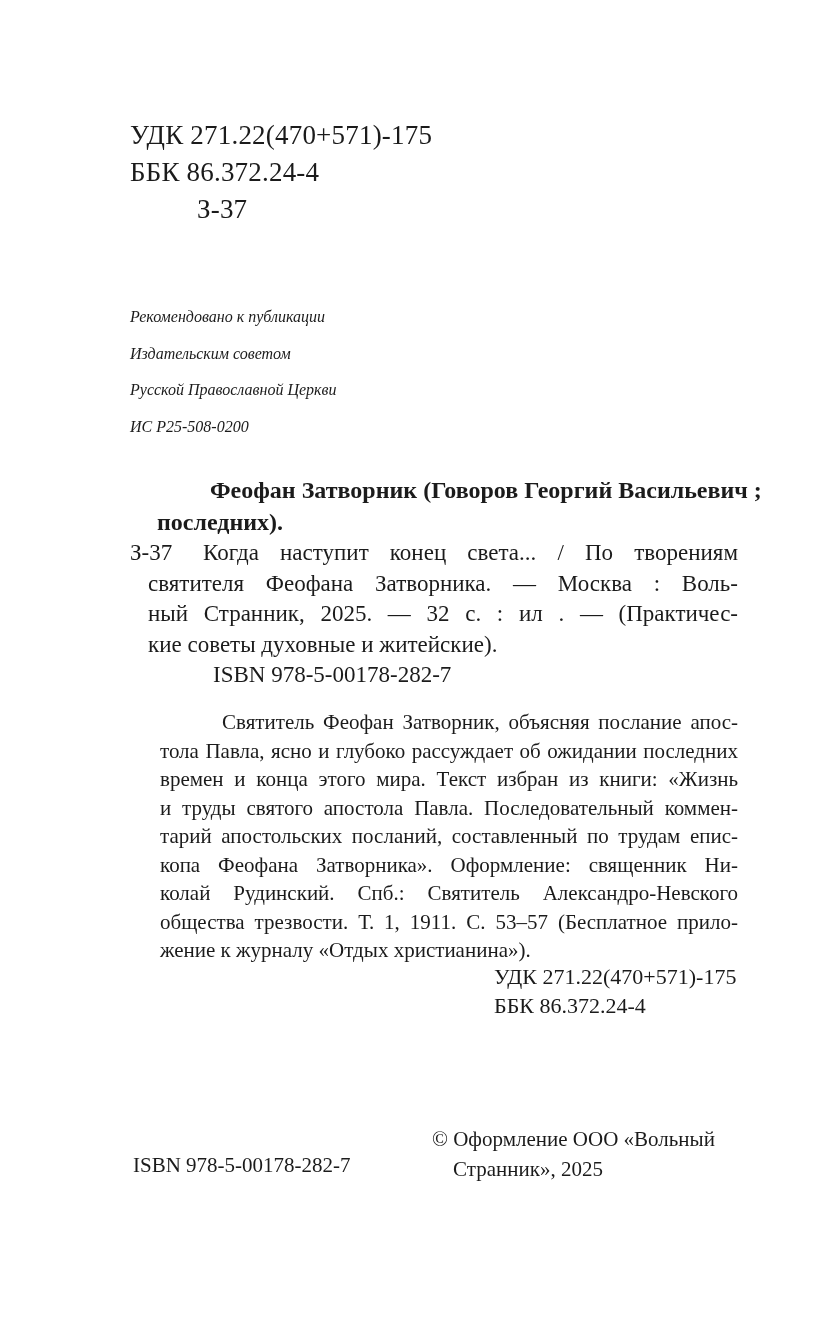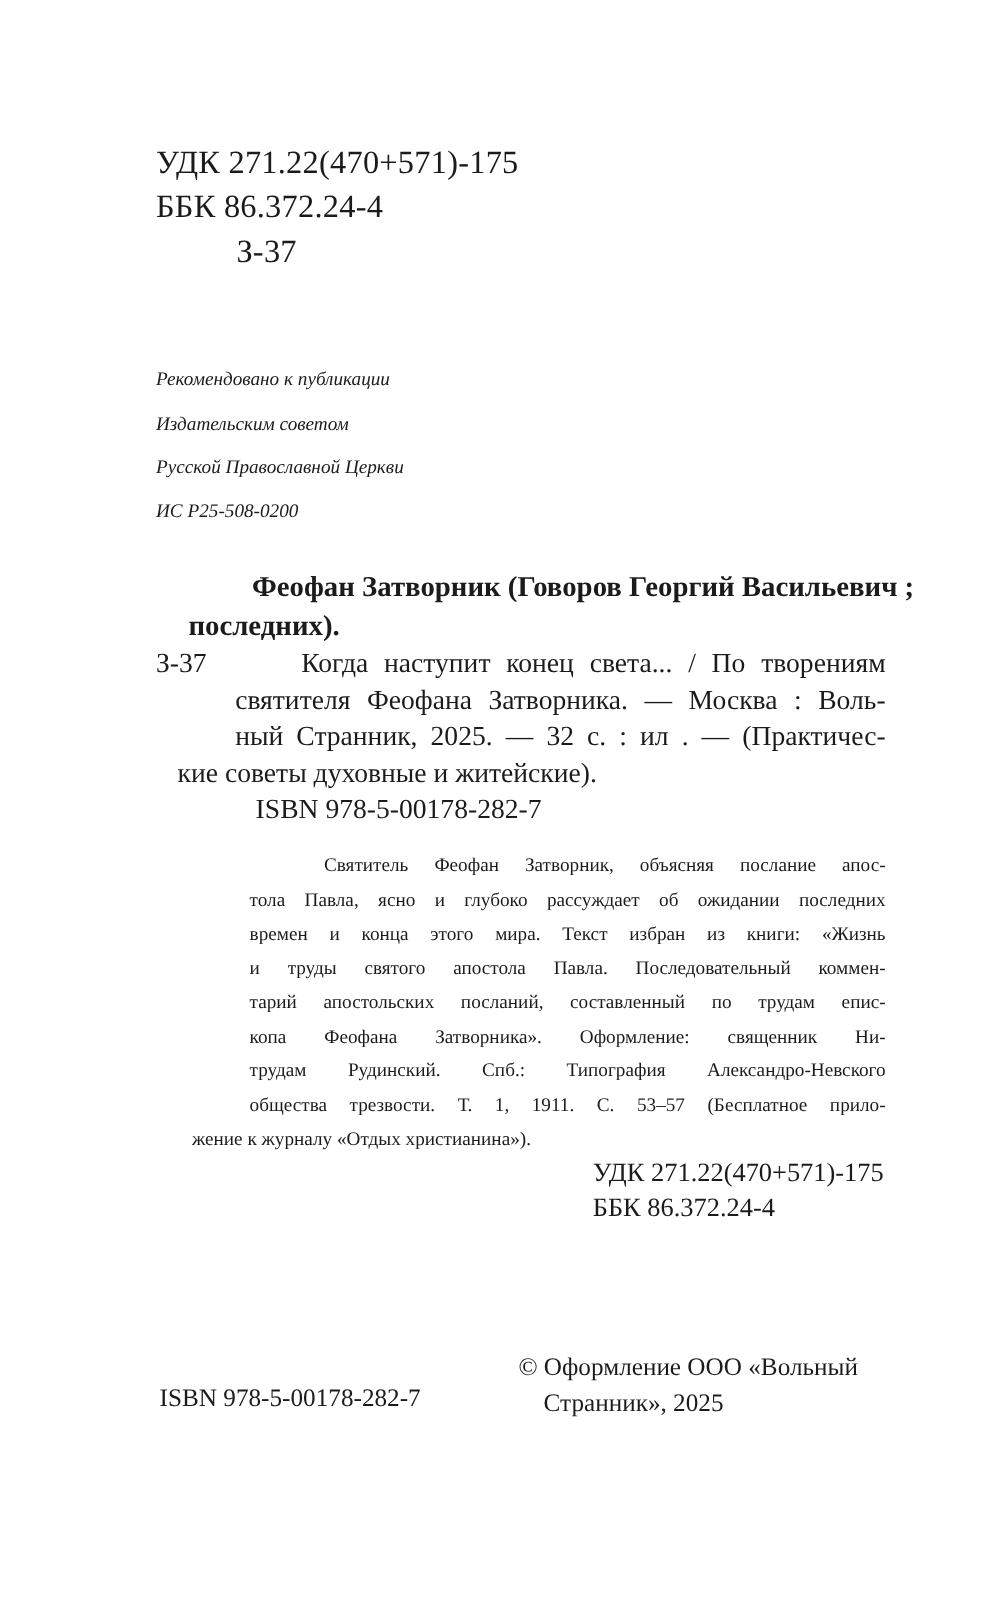--- a/index.html
+++ b/index.html
@@ -51,26 +51,26 @@
   .entry {
     left: 148px; top: 538px; width: 590px;
     font-size: 23px; line-height: 30.5px;
   }
   .entry .first { text-indent: 55px; }
   .entry .isbn-line { padding-left: 65px; }
 
   
   .annotation {
     left: 160px; top: 708px; width: 578px;
-    font-size: 16px; line-height: 28.5px;
+    font-size: 21px; line-height: 28.5px;
   }
   .annotation .first { text-indent: 62px; }
 
   
-  .j { text-align: justify; text-align-last: justify; margin-left: 48px; }
+  .j { text-align: justify; text-align-last: justify; }
 
   
   .codes-right {
     left: 494px; top: 963px;
     font-size: 22px; line-height: 28.5px;
   }
 
   
   .footer-isbn {
     left: 133px; top: 1150px;
@@ -117,21 +117,21 @@
     <span class="line isbn-line">ISBN 978-5-00178-282-7</span>
   </div>
 
   <div class="block annotation">
     <span class="line first j">Святитель Феофан Затворник, объясняя послание апос-</span>
     <span class="line j">тола Павла, ясно и глубоко рассуждает об ожидании последних</span>
     <span class="line j">времен и конца этого мира. Текст избран из книги: «Жизнь</span>
     <span class="line j">и труды святого апостола Павла. Последовательный коммен-</span>
     <span class="line j">тарий апостольских посланий, составленный по трудам епис-</span>
     <span class="line j">копа Феофана Затворника». Оформление: священник Ни-</span>
-    <span class="line j">трудам Рудинский. Спб.: Типография Александро-Невского</span>
+    <span class="line j">колай Рудинский. Спб.: Святитель Александро-Невского</span>
     <span class="line j">общества трезвости. Т. 1, 1911. С. 53–57 (Бесплатное прило-</span>
     <span class="line">жение к журналу «Отдых христианина»).</span>
   </div>
 
   <div class="block codes-right">
     <span class="line">УДК 271.22(470+571)-175</span>
     <span class="line">ББК 86.372.24-4</span>
   </div>
 
   <div class="block footer-isbn">

